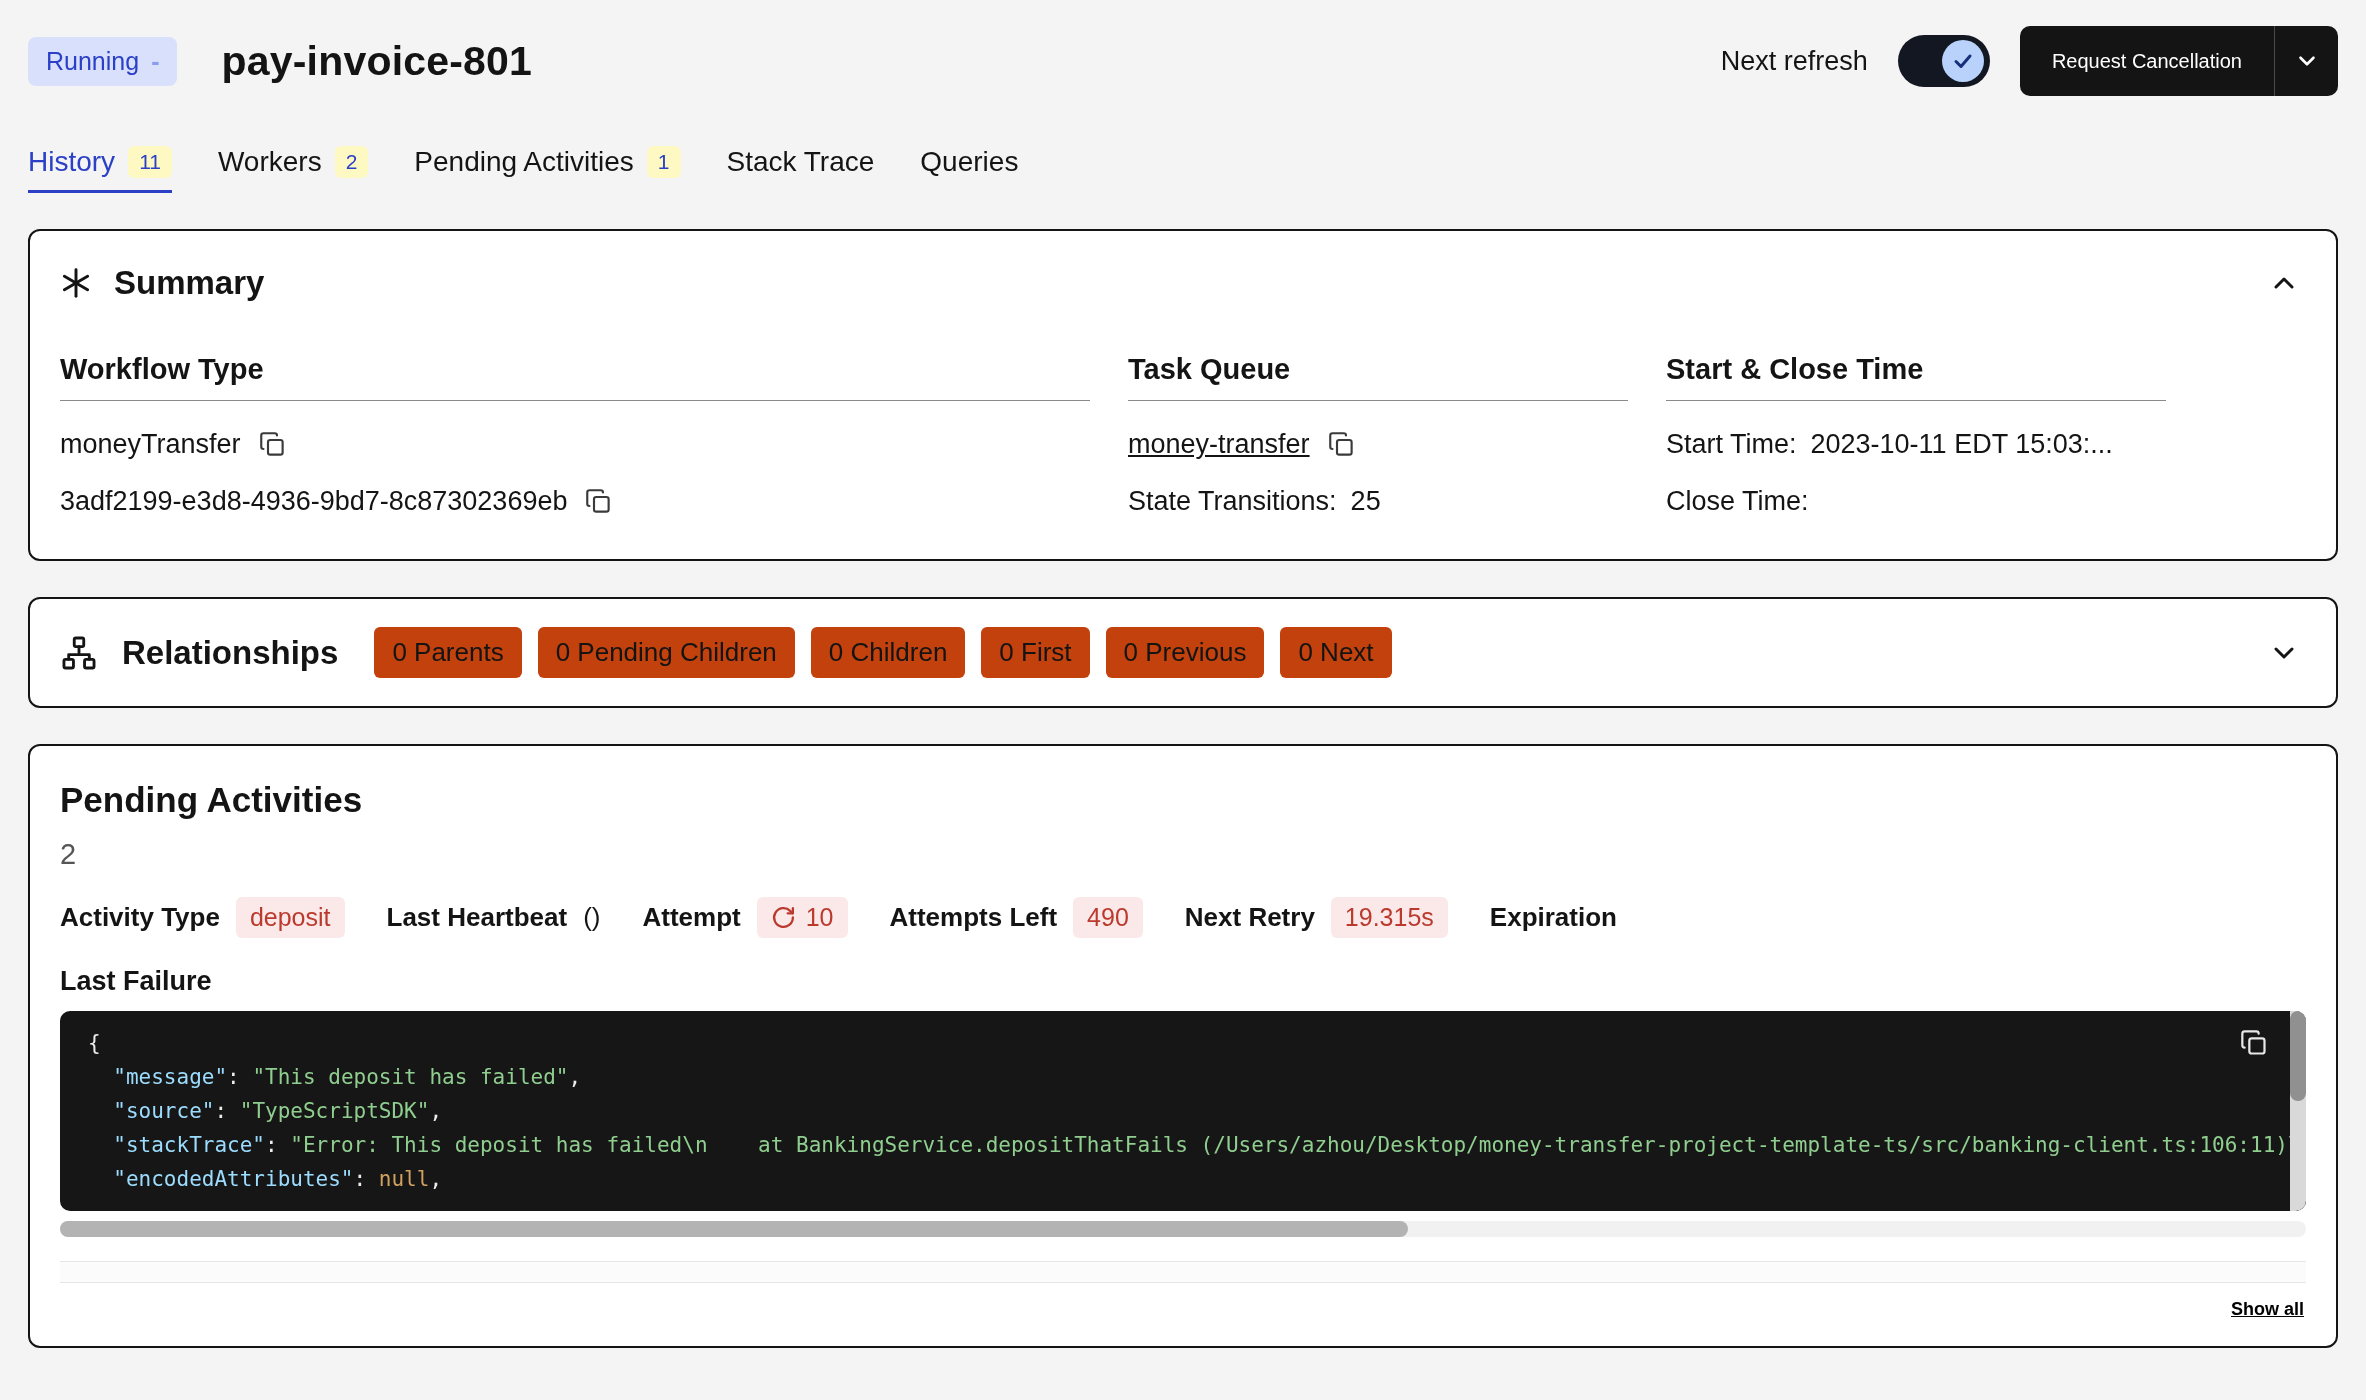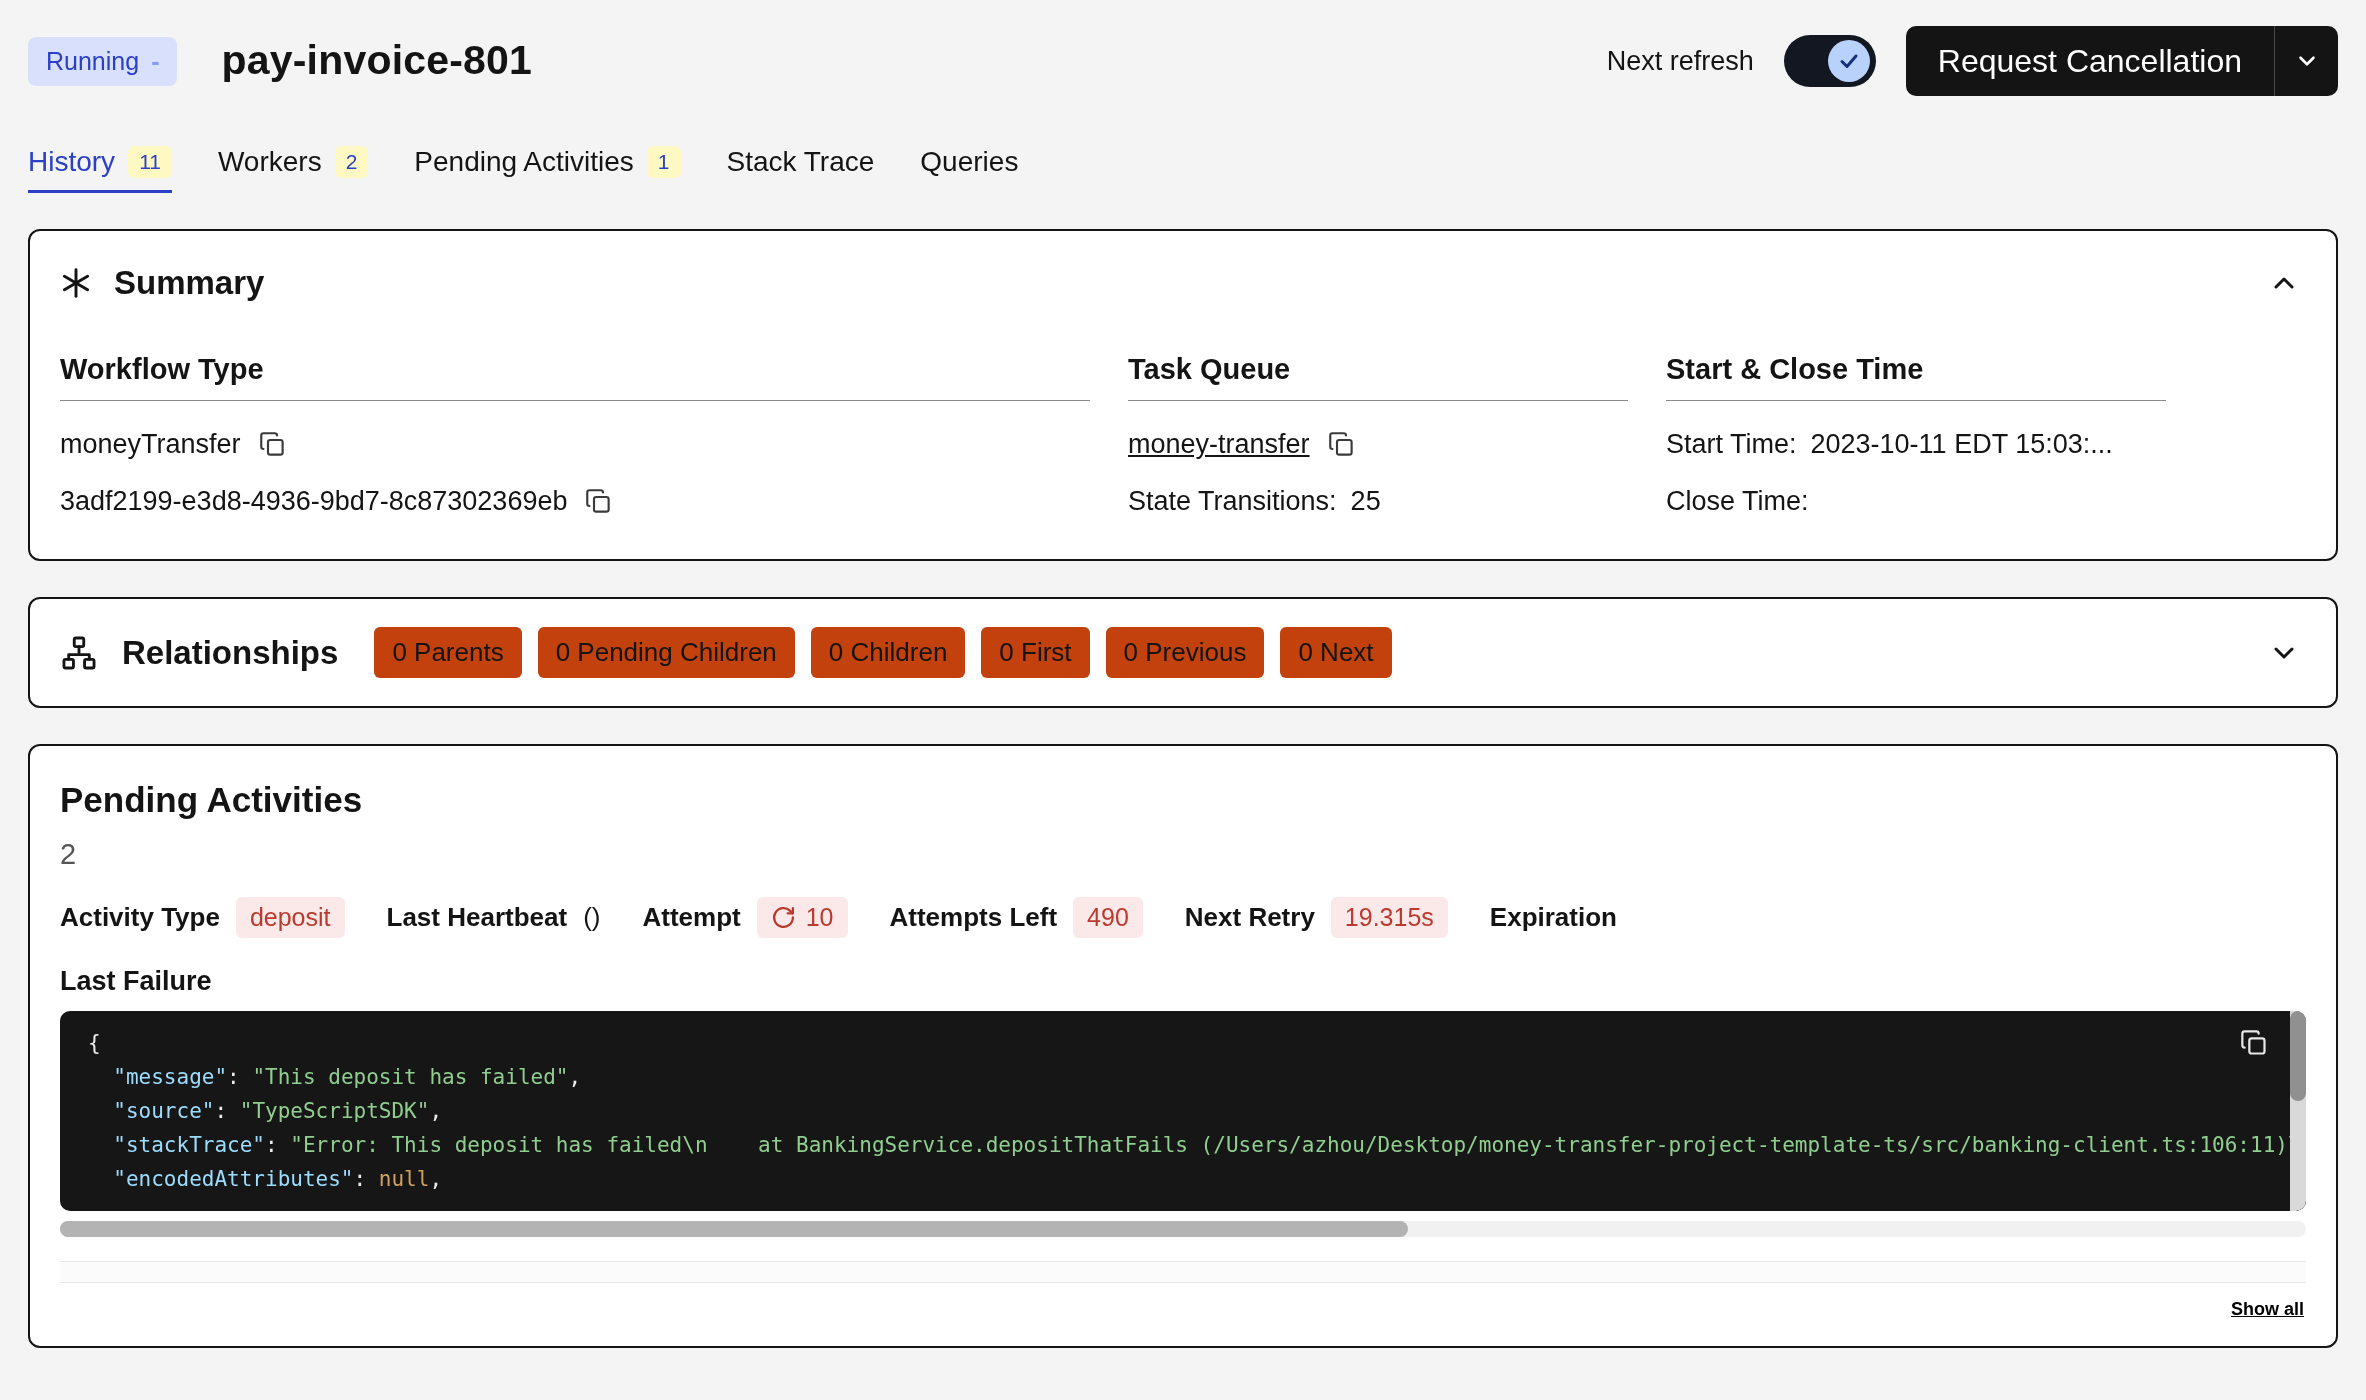--- a/index.html
+++ b/index.html
@@ -3,30 +3,30 @@
 <meta charset="utf-8">
 <style>
   *{margin:0;padding:0;box-sizing:border-box}
   html,body{width:2366px;height:1400px}
   body{background:#f4f4f4;font-family:"Liberation Sans",sans-serif;color:#141414;overflow:hidden}
   button{font-family:inherit;background:none;border:none;padding:0;cursor:pointer;color:inherit}
   a{cursor:pointer}
 
   
   .topbar{display:flex;justify-content:space-between;align-items:center;padding:26px 28px 0}
-  .topbar-left{display:flex;gap:44px}
+  .topbar-left{display:flex;align-items:center;gap:44px}
   .status-badge{display:inline-flex;align-items:center;gap:12px;background:#d8e0fc;color:#2b40c7;font-size:25px;font-weight:500;padding:10px 18px;border-radius:8px}
   .status-dash{color:#8b9cf0;font-weight:700}
   .page-title{font-size:41px;font-weight:700;letter-spacing:.2px}
   .topbar-right{display:flex;align-items:center;gap:30px}
   .auto-refresh-label{font-size:27px}
   .toggle{position:relative;width:92px;height:52px;border-radius:28px;background:#131722}
   .toggle-knob{position:absolute;right:6px;top:5px;width:42px;height:42px;border-radius:50%;background:#b9d2fb;display:flex;align-items:center;justify-content:center}
   .cancel-split{display:flex;align-items:stretch;background:#141414;border-radius:10px;overflow:hidden;height:70px}
-  .cancel-main{color:#fff;font-size:32px;padding:0 32px}
+  .cancel-main{color:#fff;font-size:20px;padding:0 32px}
   .cancel-caret{width:64px;border-left:1px solid #4a4a4a;display:flex;align-items:center;justify-content:center}
 
   
   .tabs{display:flex;gap:46px;padding:50px 28px 0;align-items:flex-end}
   .tab{display:flex;align-items:center;gap:13px;font-size:28px;padding-bottom:12px;border-bottom:3px solid transparent;cursor:pointer}
   .tab.active{color:#2b40c7;border-bottom-color:#2b40c7}
   .tab-count{background:#fef9c3;color:#2b40c7;font-size:21px;font-weight:500;padding:4px 11px;border-radius:6px}
 
   
   .card{margin:36px 28px 0;background:#fff;border:2px solid #141414;border-radius:12px}

